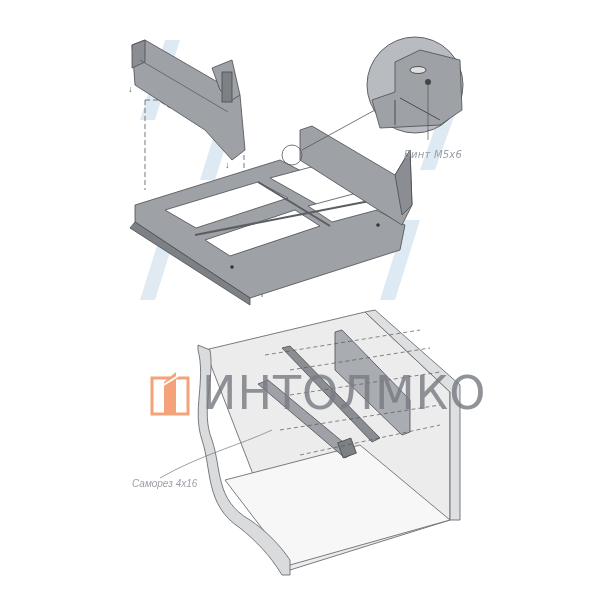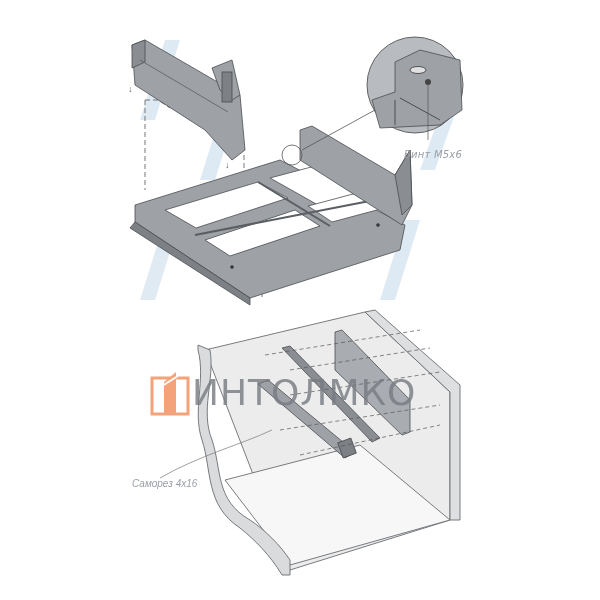--- a/index.html
+++ b/index.html
@@ -1,20 +1,20 @@
 <!DOCTYPE html>
 <html><head>
 <meta charset="utf-8">
 <style>
   html,body{margin:0;padding:0;background:#fff;}
   body{width:600px;height:600px;position:relative;overflow:hidden;font-family:"Liberation Sans",sans-serif;}
   .canvas{position:absolute;left:0;top:0;width:600px;height:600px;}
   .label{position:absolute;font-style:italic;font-size:10px;color:#9a9ea6;font-family:"DejaVu Sans",sans-serif;letter-spacing:0.2px;}
   .brand{position:absolute;left:150px;top:368px;height:50px;display:flex;align-items:center;}
-  .brand-text{font-family:"DejaVu Sans",sans-serif;font-size:36px;color:rgba(120,124,130,0.82);letter-spacing:1px;margin-left:2px;line-height:1;}
+  .brand-text{font-family:"DejaVu Sans",sans-serif;font-size:46px;color:rgba(120,124,130,0.82);letter-spacing:1px;margin-left:12px;line-height:1;}
 </style>
 </head>
 <body>
 
 <svg class="canvas" viewBox="0 0 600 600" xmlns="http://www.w3.org/2000/svg">
 
   <g fill="#dbe8f2" opacity="0.9">
     <polygon points="140,120 165,40 180,40 155,120"></polygon>
     <polygon points="200,180 225,100 240,100 215,180"></polygon>
     <polygon points="380,110 405,40 420,40 395,110"></polygon>

